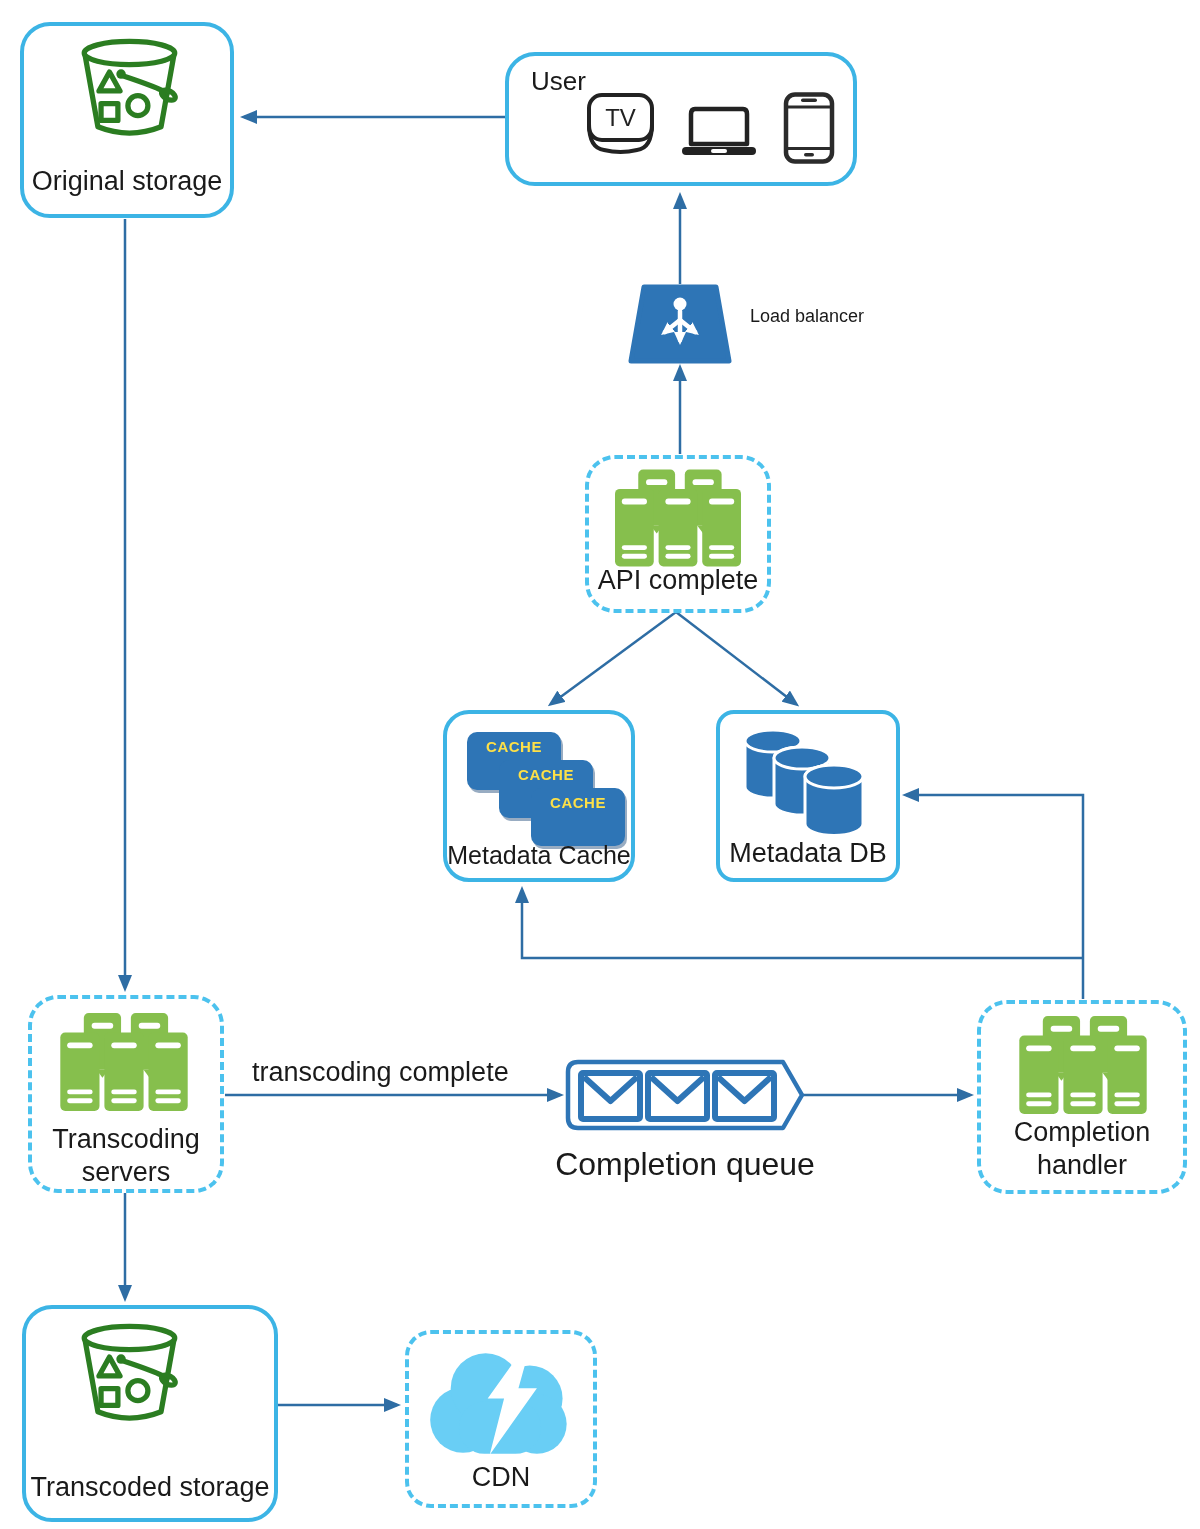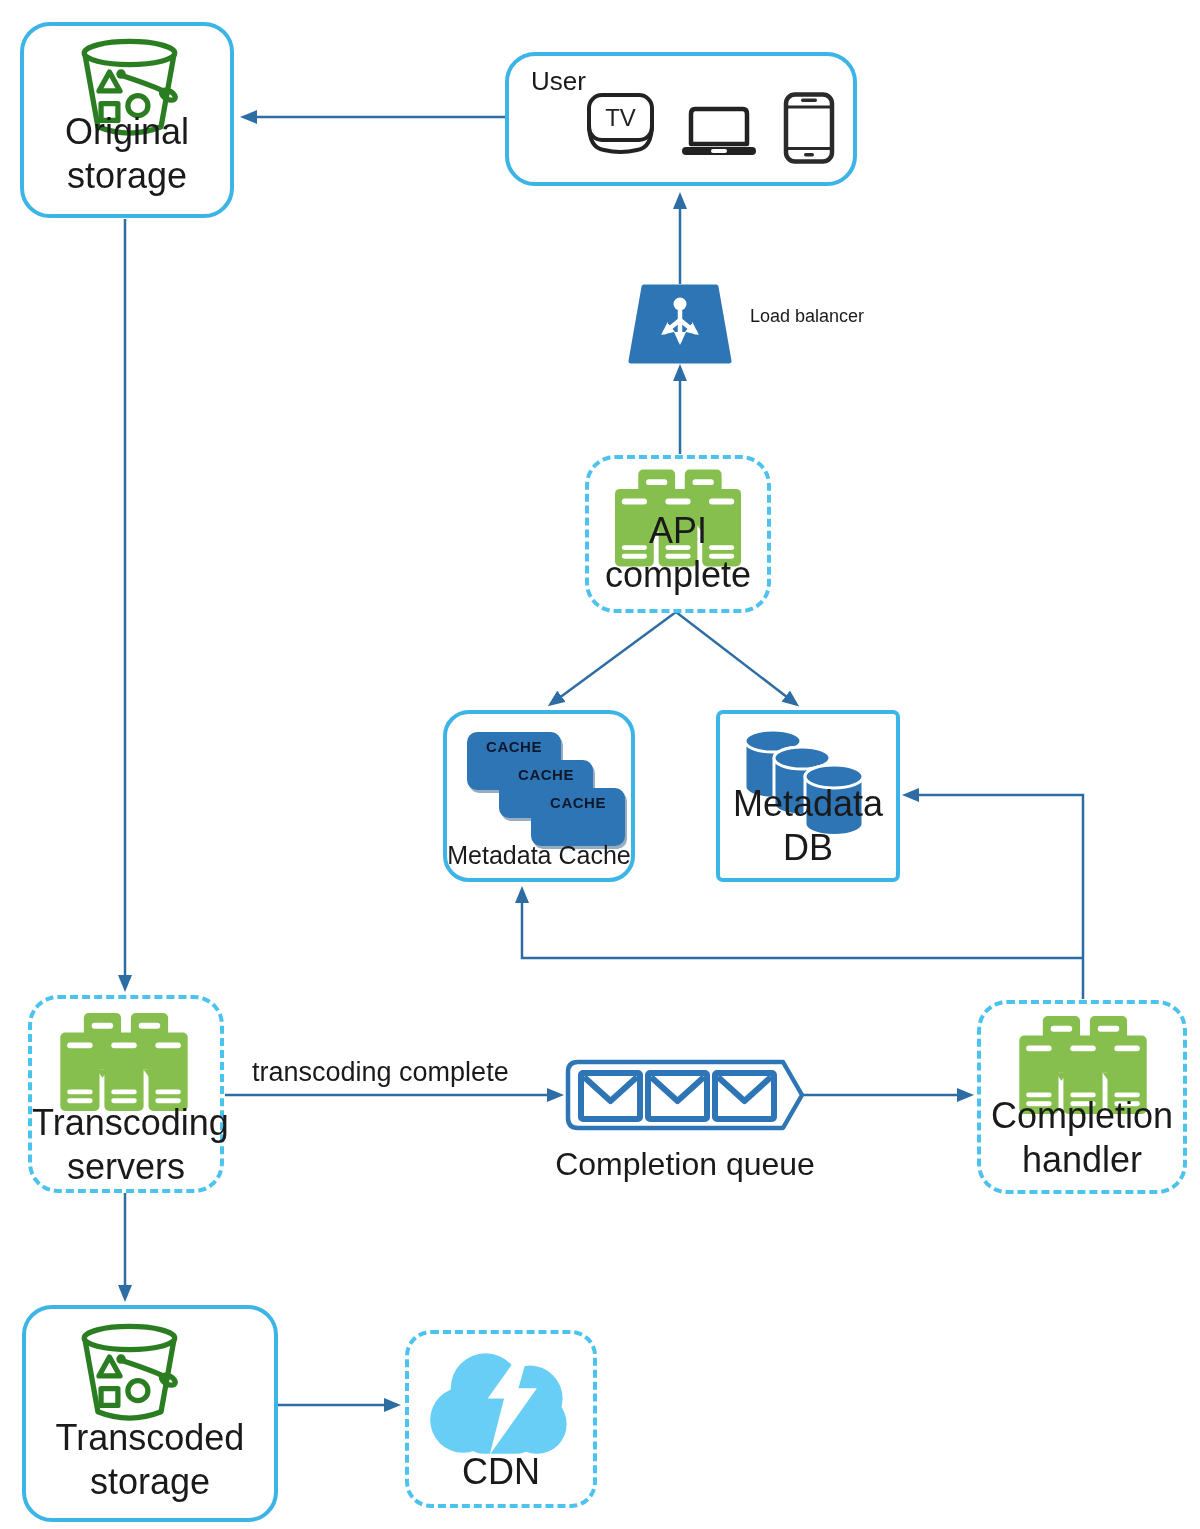--- a/index.html
+++ b/index.html
@@ -6,45 +6,45 @@
   .canvas{position:relative;width:1200px;height:1529px;background:#ffffff;
           font-family:"Liberation Sans",sans-serif;color:#1a1a1a;overflow:hidden;}
   svg{display:block;}
   #edge-layer{position:absolute;left:0;top:0;}
 
   .box{position:absolute;box-sizing:border-box;background:#fff;}
   .solid{border:4px solid #3CB4E5;border-radius:30px;}
   .dashed{border:4px dashed #4CC2EE;border-radius:30px;}
 
   .node-label{position:absolute;left:0;right:0;text-align:center;
-              font-size:36px;line-height:1.22;color:#1a1a1a;}
+              font-size:27px;line-height:1.22;color:#1a1a1a;}
   .icon{position:absolute;}
 
   
   #original-storage{left:20px;top:22px;width:214px;height:196px;}
   #user-box{left:505px;top:52px;width:352px;height:134px;padding-left:20px;}
   #api-servers{left:585px;top:455px;width:186px;height:158px;}
   #metadata-cache{left:443px;top:710px;width:192px;height:172px;border-radius:26px;}
-  #metadata-db{left:716px;top:710px;width:184px;height:172px;border-radius:7px;}
+  #metadata-db{left:716px;top:710px;width:184px;height:172px;border-radius:18px;}
   #transcoding-servers{left:28px;top:995px;width:196px;height:198px;}
   #completion-handler{left:977px;top:1000px;width:210px;height:194px;}
   #transcoded-storage{left:22px;top:1305px;width:256px;height:217px;}
   #cdn-box{left:405px;top:1330px;width:192px;height:178px;border-radius:26px;}
 
   #user-title{position:absolute;left:22px;top:10px;font-size:26px;}
   #lb-icon{position:absolute;left:628px;top:284px;width:104px;height:80px;}
   #lb-label{position:absolute;left:750px;top:306px;font-size:18px;}
   #queue-icon{position:absolute;left:560px;top:1050px;width:250px;height:92px;}
   #queue-label{position:absolute;left:555px;top:1146px;width:260px;text-align:center;font-size:32px;}
   #transcoding-complete-label{position:absolute;left:252px;top:1057px;width:286px;
       text-align:left;font-size:27px;}
 
   
   .cache-chip{position:absolute;width:94px;height:58px;background:#2E75B6;border-radius:10px;
-      box-shadow:2px 3px 0 rgba(27,72,120,0.45);color:#0f172a;font-weight:bold;font-size:15px;
+      box-shadow:2px 3px 0 rgba(27,72,120,0.45);color:#fde047;font-weight:bold;font-size:15px;
       letter-spacing:.5px;text-align:center;padding-top:7px;box-sizing:border-box;line-height:1;}
   #chip1{left:20px;top:18px;} #chip2{left:52px;top:46px;} #chip3{left:84px;top:74px;}
 </style>
 </head>
 <body>
 
 <div class="canvas">
 
   <svg id="edge-layer" width="1200" height="1529" viewBox="0 0 1200 1529">
     <defs>

